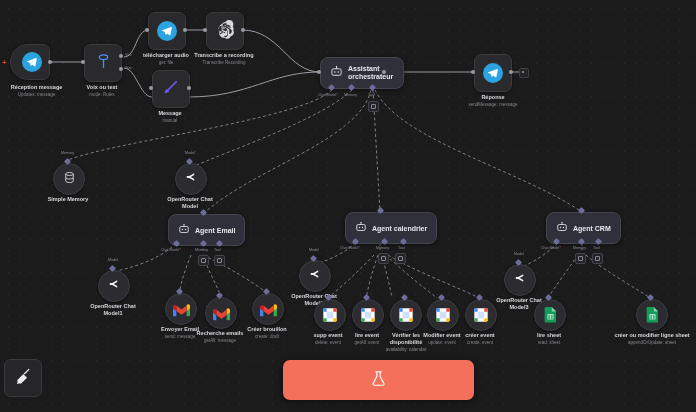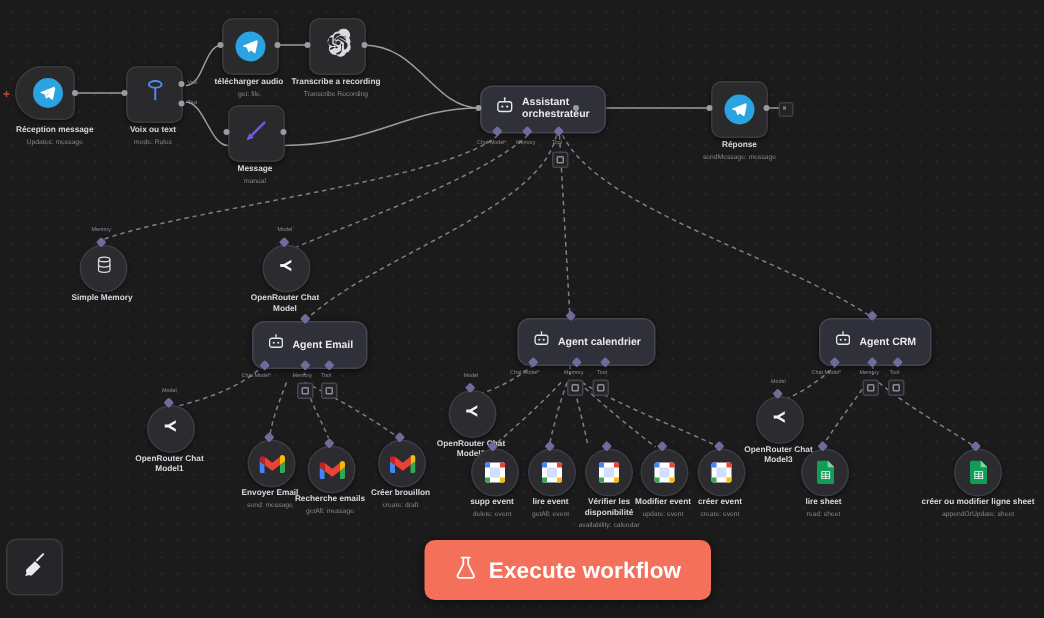--- a/index.html
+++ b/index.html
@@ -634,21 +634,20 @@
     <span class="s">appendOrUpdate: sheet</span>
   </div>
 
   <button id="exec">
     <span>
       <svg viewBox="0 0 24 26">
           <path fill="none" stroke="#fff" stroke-width="1.9" stroke-linejoin="round" d="M9.4 2.2v7.2L3.4 21c-.7 1.4.2 2.8 1.7 2.8h13.8c1.5 0 2.4-1.4 1.7-2.8l-6-11.6V2.2"></path>
           <path stroke="#fff" stroke-width="1.9" stroke-linecap="round" d="M7.6 2.2h8.8"></path>
         </svg>
     </span>
-    <span class="etxt">Execute workflow</span>
   </button>
 
   <button id="tidy">
     <span>
       <svg viewBox="0 0 24 24">
           <path fill="#e9e9ee" d="m20.6 2.2-1.3-1.3-6.9 6.9 1.3 1.3z"></path>
           <path fill="#e9e9ee" d="M11.7 8.6 4.1 16.1c-1 1-1.1 2.4-.3 3.2l-1.2 3.5 3.6-1.2c.9.8 2.3.6 3.2-.3l7.6-7.5z"></path>
         </svg>
     </span>
   </button>

